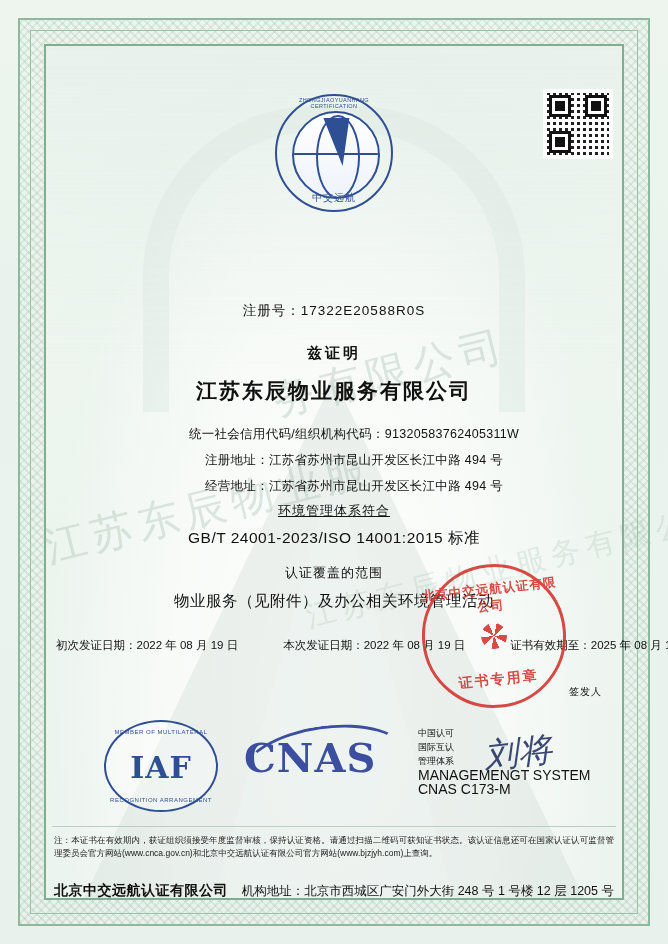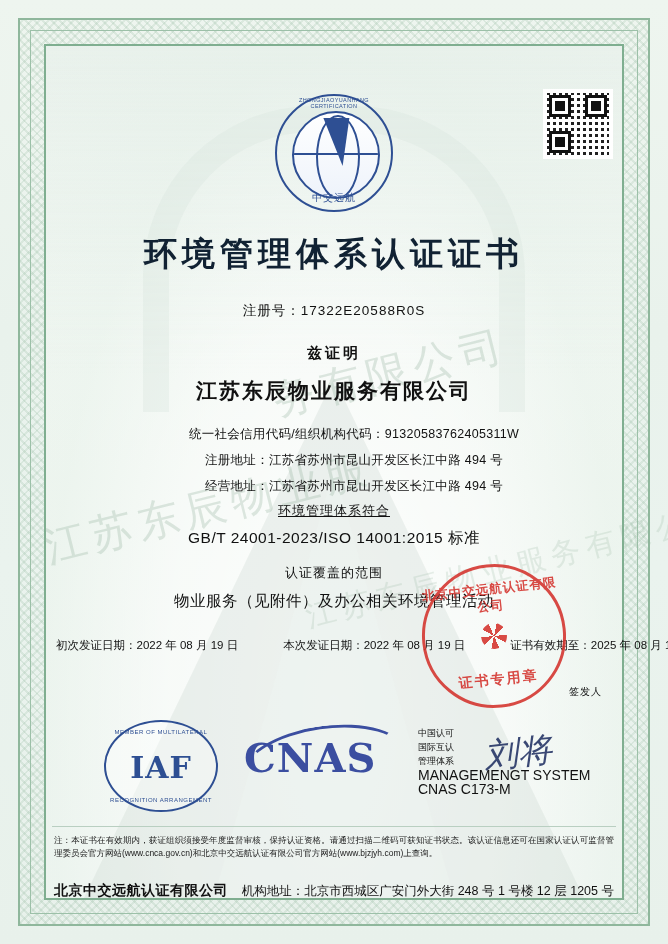--- a/index.html
+++ b/index.html
@@ -295,21 +295,20 @@
           <i></i>
         </div>
       <div class="c tr">
           <i></i>
         </div>
       <div class="c bl">
           <i></i>
         </div>
     </div>
 
-    <div class="title">环境管理体系认证证书</div>
 
     <div class="regno">
       <span>注册号：</span><span>17322E20588R0S</span>
     </div>
 
     <div class="hereby">兹证明</div>
     <div class="company">江苏东辰物业服务有限公司</div>
 
     <div class="lines">
       <div class="l">统一社会信用代码/组织机构代码：91320583762405311W</div>

